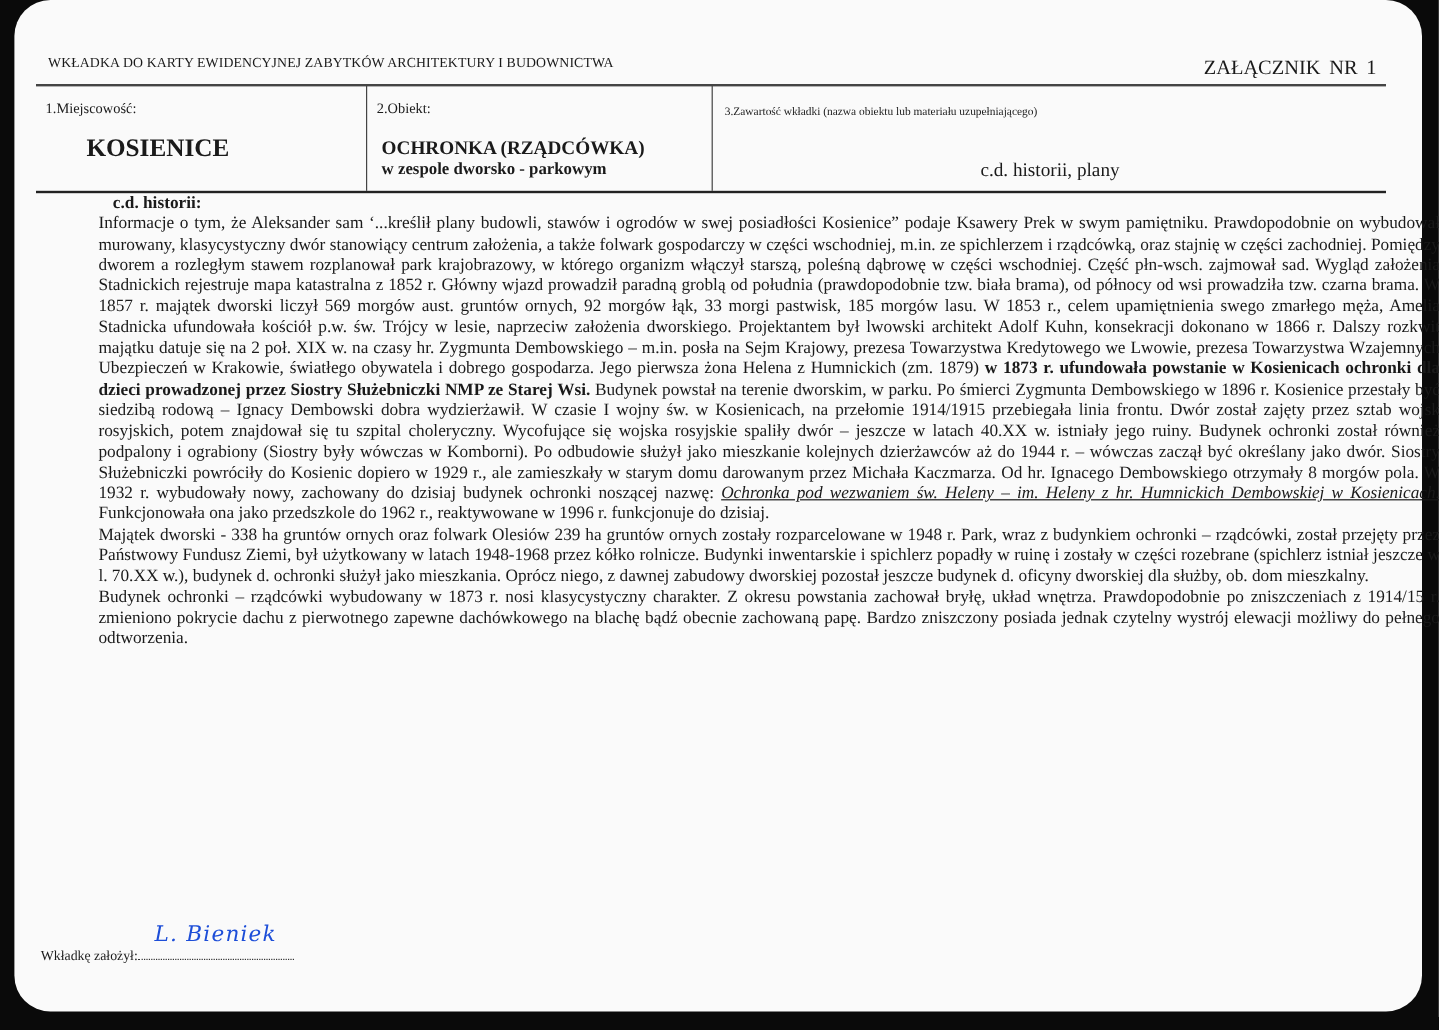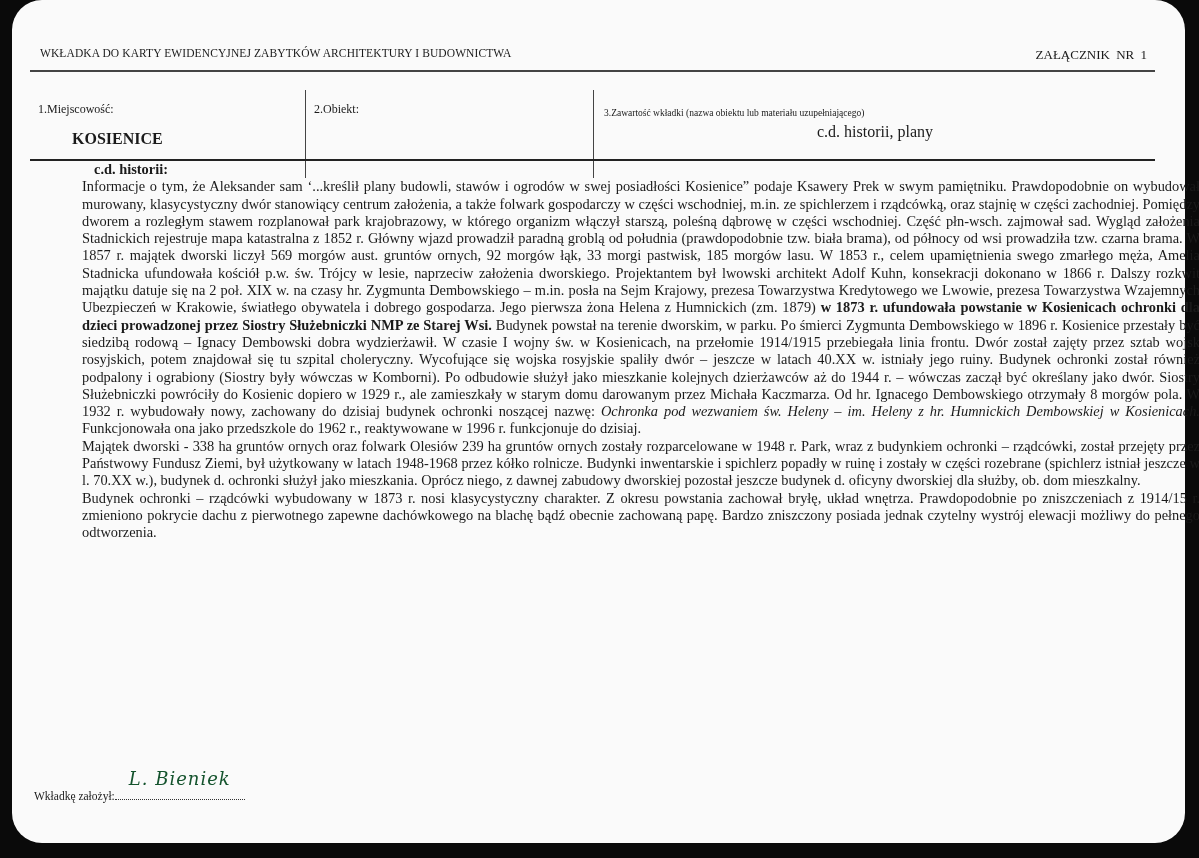--- a/index.html
+++ b/index.html
@@ -15,90 +15,94 @@
       left: 12px; top: 0; width: 1173px; height: 843px;
       background: #fafafa;
       border-radius: 30px;
     }
     .doc-title {
       position: absolute; left: 28px; top: 47px;
       font-size: 11.5px; letter-spacing: 0.1px;
     }
     .annex {
       position: absolute; right: 38px; top: 47px;
-      font-size: 13px; word-spacing: 3px;
+      font-size: 17px; word-spacing: 3px;
     }
     .top-rule {
       position: absolute; left: 18px; top: 70px; width: 1125px; height: 1.5px; background: #444;
     }
     .row-header {
       position: absolute; left: 18px; top: 71px; width: 1125px; height: 88px;
     }
-    .cell { position: absolute; top: 0; height: 88px; margin-top: 19px; }
+    .cell { position: absolute; top: 0; height: 88px; }
     .cell.c1 { left: 0; width: 278px; }
     .cell.c2 { left: 275px; width: 285px; border-left: 1.5px solid #444; }
     .cell.c3 { left: 563px; width: 562px; border-left: 1.5px solid #444; font-family: Liberation Serif, serif; }
     .cell-label { position: absolute; left: 8px; top: 12px; font-size: 12px; }
     .cell.c3 .cell-label { font-size: 9.5px; top: 18px; left: 10px; }
     .place-value {
       position: absolute; left: 42px; top: 40px;
-      font-size: 16px; font-weight: bold;
+      font-size: 21px; font-weight: bold;
     }
     .obj-value {
       position: absolute; left: 12px; top: 44px;
       font-size: 16px; font-weight: bold; line-height: 18px;
     }
     .obj-sub { font-size: 14px; }
     .content-value {
-      position: absolute; left: 0; width: 100%; top: 33px; text-align: center;
+      position: absolute; left: 0; width: 100%; top: 63px; text-align: center;
       font-size: 16px;
     }
     .mid-rule {
       position: absolute; left: 18px; top: 159px; width: 1125px; height: 2px; background: #222;
     }
     .body-text {
       position: absolute; left: 22px; top: 161px; width: 1118px;
       font-size: 14.4px; line-height: 17.3px;
       text-align: justify;
       margin-left: 48px;
     }
     .section-heading {
       font-weight: bold; font-size: 14.4px; margin-left: 12px; display: block;
     }
     .para { display: block; }
     .bold { font-weight: bold; }
-    .ital { font-style: italic; }
+    .ital { font-style: italic; text-decoration: underline; }
     .footer {
       position: absolute; left: 22px; top: 785px; font-size: 11.5px; line-height: 14px;
     }
     .signature {
       display: inline-block; position: relative; width: 130px; height: 14px;
       border-bottom: 1px dotted #333; vertical-align: baseline;
     }
     .signature span {
       position: absolute; left: 14px; top: -13px;
       font-family: "DejaVu Serif", serif; font-style: italic;
-      font-size: 18px; color: #14532d; letter-spacing: 1px;
+      font-size: 18px; color: #1d4ed8; letter-spacing: 1px;
     }
   </style>
 </head>
 <body>
 
 <div class="page">
   <div class="doc-title">WKŁADKA DO KARTY EWIDENCYJNEJ ZABYTKÓW ARCHITEKTURY I BUDOWNICTWA</div>
   <div class="annex">ZAŁĄCZNIK NR 1</div>
   <div class="top-rule"></div>
 
   <div class="row-header">
     <div class="cell c1">
       <div class="cell-label">1.Miejscowość:</div>
       <div class="place-value">KOSIENICE</div>
     </div>
     <div class="cell c2">
       <div class="cell-label">2.Obiekt:</div>
+      <div class="obj-value">
+        <div>OCHRONKA (RZĄDCÓWKA)</div>
+        <div class="obj-sub">w zespole dworsko - parkowym</div>
+      </div>
     </div>
     <div class="cell c3">
       <div class="cell-label">3.Zawartość wkładki (nazwa obiektu lub materiału uzupełniającego)</div>
       <div class="content-value">c.d. historii, plany</div>
     </div>
   </div>
 
   <div class="mid-rule"></div>
 
   <div class="body-text">

